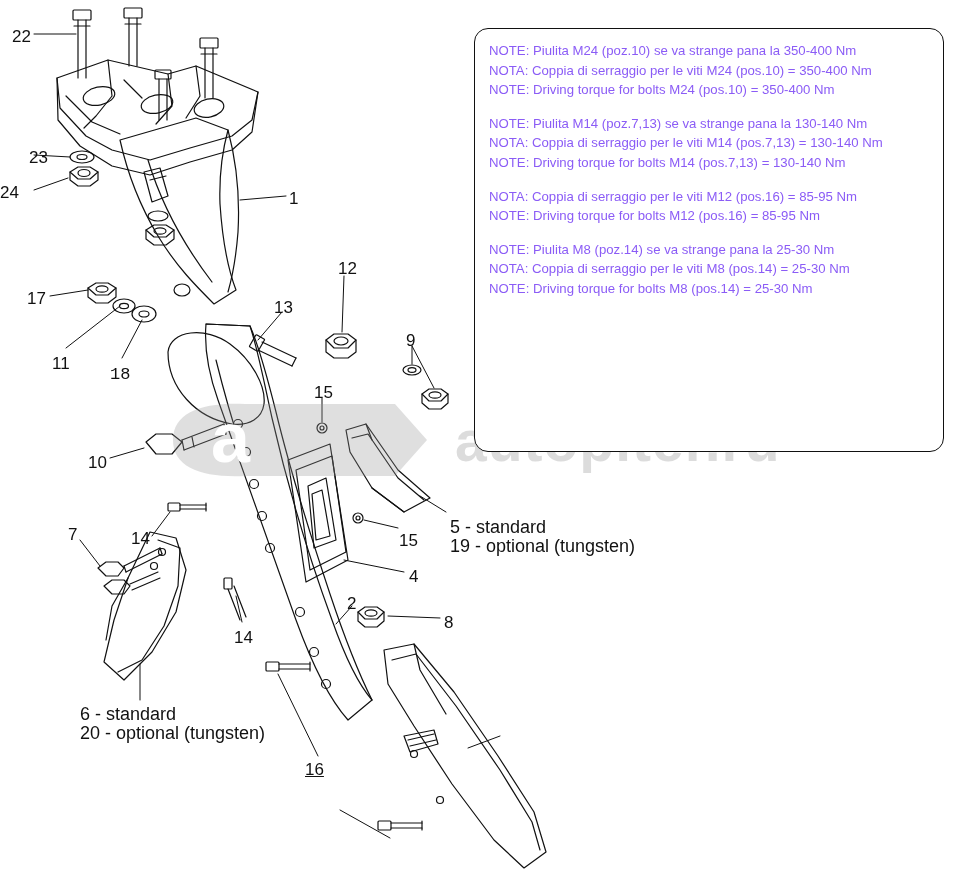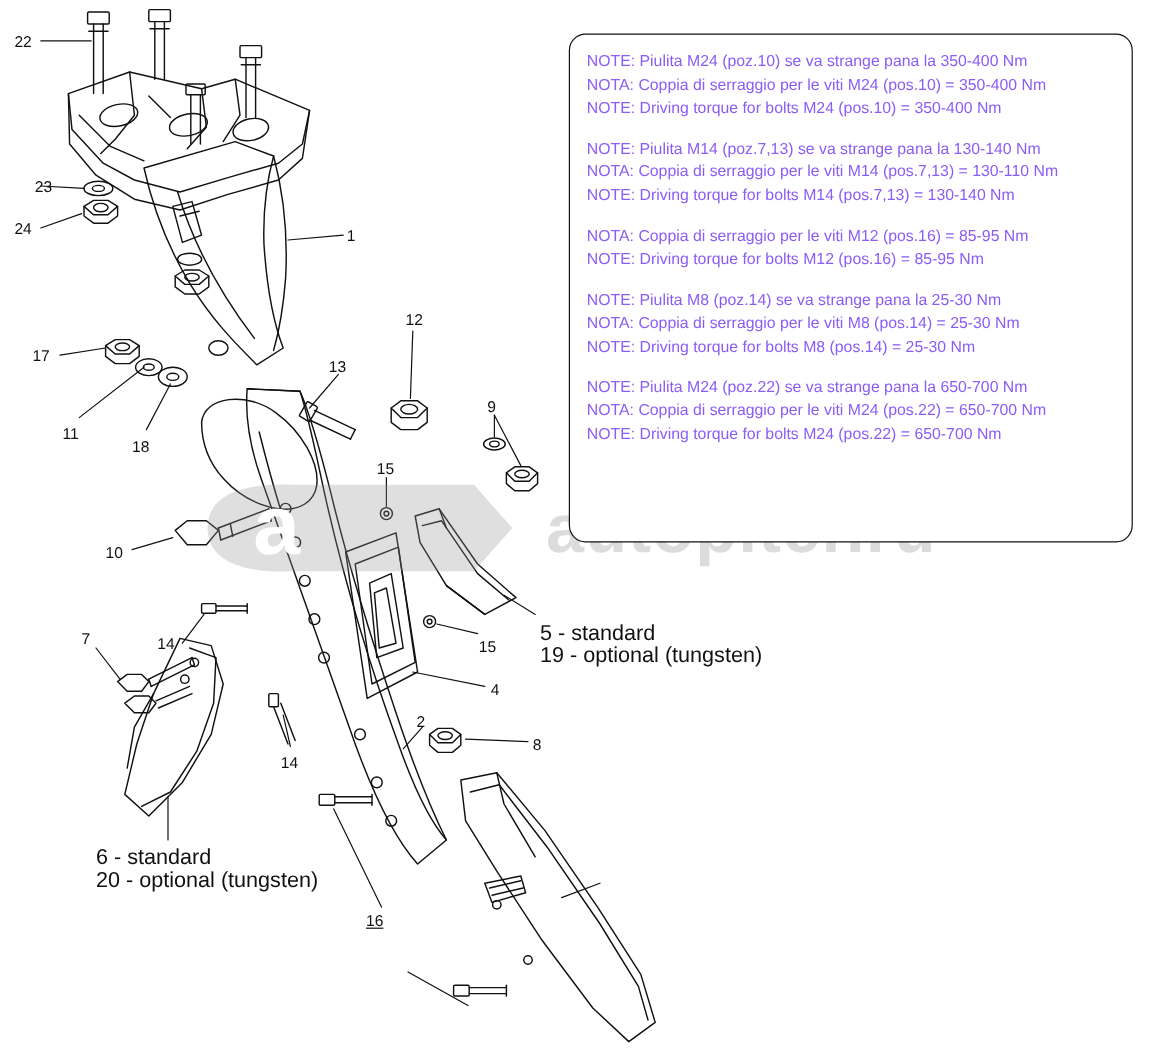--- a/index.html
+++ b/index.html
@@ -41,21 +41,21 @@
     margin-bottom: 0;
   }
   .note-line {
     font-size: 13.2px;
     line-height: 19.6px;
     color: #8b5cf6;
     white-space: nowrap;
   }
   .callout {
     position: absolute;
-    font-size: 13px;
+    font-size: 17px;
     color: #111;
     white-space: nowrap;
     text-align: right;
   }
   .caption {
     position: absolute;
     font-size: 18px;
     color: #111;
     line-height: 19px;
     white-space: nowrap;
@@ -323,46 +323,41 @@
   </div>
 
   <div class="note-box">
     <div class="note-group">
       <div class="note-line">NOTE: Piulita M24 (poz.10) se va strange pana la 350-400 Nm</div>
       <div class="note-line">NOTA: Coppia di serraggio per le viti M24 (pos.10) = 350-400 Nm</div>
       <div class="note-line">NOTE: Driving torque for bolts M24 (pos.10) = 350-400 Nm</div>
     </div>
     <div class="note-group">
       <div class="note-line">NOTE: Piulita M14 (poz.7,13) se va strange pana la 130-140 Nm</div>
-      <div class="note-line">NOTA: Coppia di serraggio per le viti M14 (pos.7,13) = 130-110 Nm</div>
+      <div class="note-line">NOTA: Coppia di serraggio per le viti M14 (pos.7,13) = 130-140 Nm</div>
       <div class="note-line">NOTE: Driving torque for bolts M14 (pos.7,13) = 130-140 Nm</div>
     </div>
     <div class="note-group">
       <div class="note-line">NOTA: Coppia di serraggio per le viti M12 (pos.16) = 85-95 Nm</div>
       <div class="note-line">NOTE: Driving torque for bolts M12 (pos.16) = 85-95 Nm</div>
     </div>
     <div class="note-group">
       <div class="note-line">NOTE: Piulita M8 (poz.14) se va strange pana la 25-30 Nm</div>
       <div class="note-line">NOTA: Coppia di serraggio per le viti M8 (pos.14) = 25-30 Nm</div>
       <div class="note-line">NOTE: Driving torque for bolts M8 (pos.14) = 25-30 Nm</div>
     </div>
-    <div class="note-group">
-      <div class="note-line">NOTE: Piulita M24 (poz.22) se va strange pana la 650-700 Nm</div>
-      <div class="note-line">NOTA: Coppia di serraggio per le viti M24 (pos.22) = 650-700 Nm</div>
-      <div class="note-line">NOTE: Driving torque for bolts M24 (pos.22) = 650-700 Nm</div>
-    </div>
   </div>
 
   <div class="callout" style="left:12px;  top:27px;">22</div>
   <div class="callout" style="left:29px;  top:148px;">23</div>
-  <div class="callout" style="left:12px;  top:183px;">24</div>
+  <div class="callout" style="left:0;  top:183px;">24</div>
   <div class="callout" style="left:289px; top:189px;">1</div>
   <div class="callout" style="left:27px;  top:289px;">17</div>
   <div class="callout" style="left:52px;  top:354px;">11</div>
-  <div class="callout" style="left:110px; top:365px;">18</div>
+  <div class="callout" style="left:110px; top:365px;font-family:Liberation Mono, monospace;">18</div>
   <div class="callout" style="left:274px; top:298px;">13</div>
   <div class="callout" style="left:338px; top:259px;">12</div>
   <div class="callout" style="left:406px; top:331px;">9</div>
   <div class="callout" style="left:314px; top:383px;">15</div>
   <div class="callout" style="left:88px;  top:453px;">10</div>
   <div class="callout" style="left:131px; top:529px;">14</div>
   <div class="callout" style="left:399px; top:531px;">15</div>
   <div class="callout" style="left:68px;  top:525px;">7</div>
   <div class="callout" style="left:409px; top:567px;">4</div>
   <div class="callout" style="left:347px; top:594px;">2</div>

